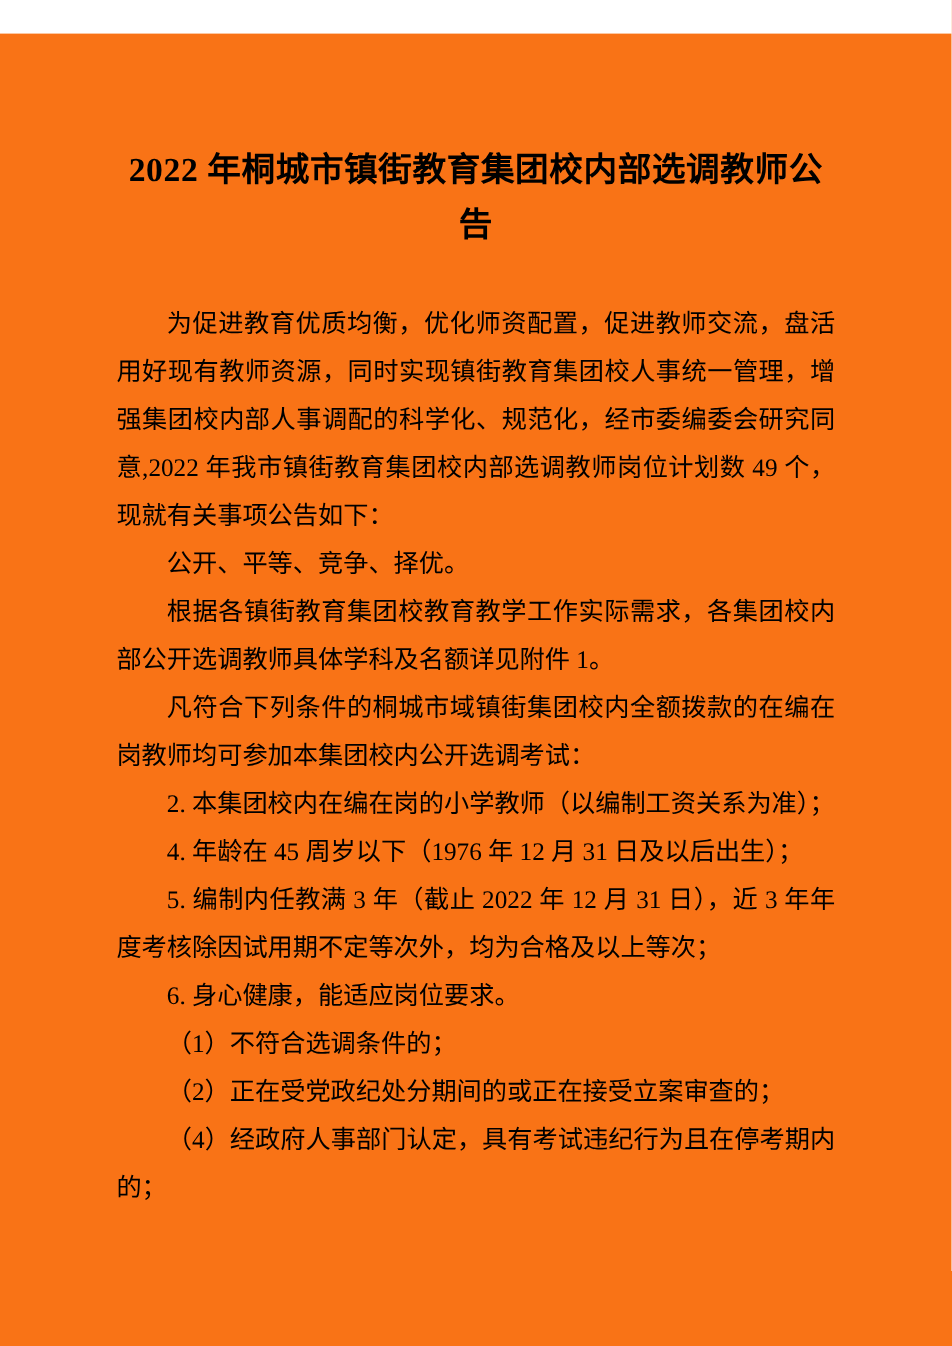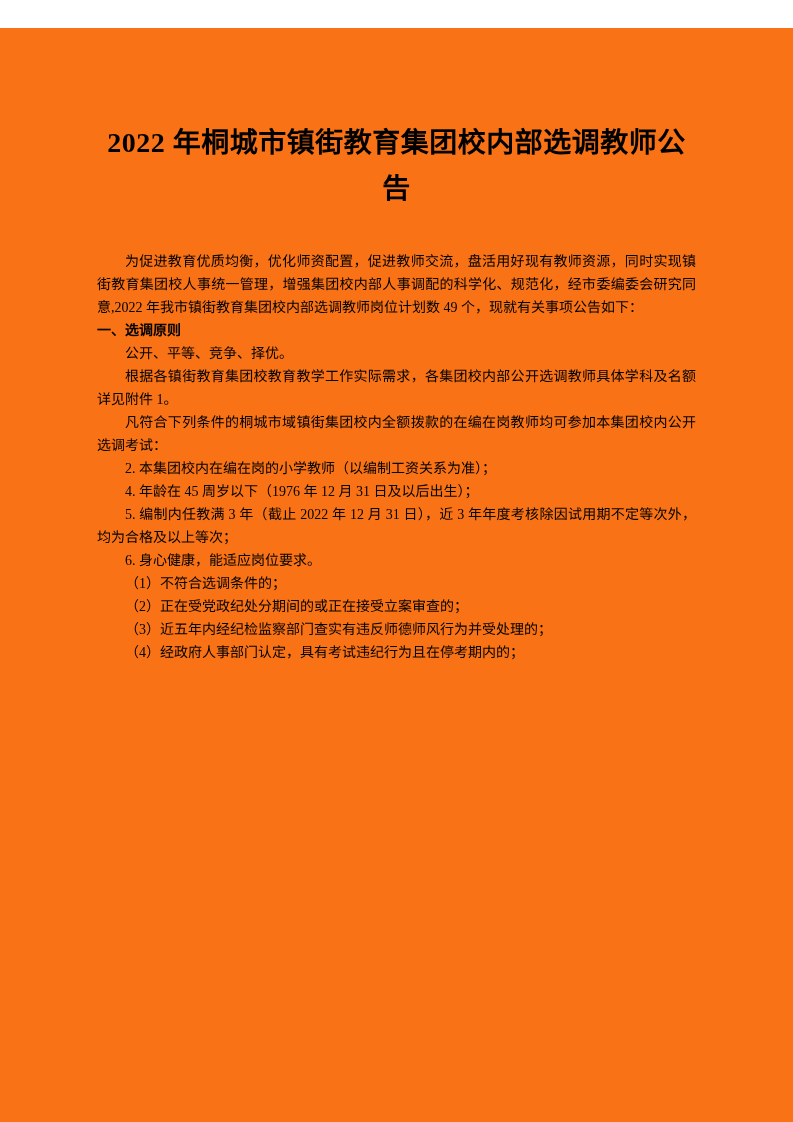--- a/index.html
+++ b/index.html
@@ -21,47 +21,45 @@
   }
   .title {
     font-size: 28px;
     font-weight: bold;
     line-height: 46px;
     text-align: center;
     margin: 0 0 38px 0;
     letter-spacing: 0.5px;
   }
   .para, .heading {
-    font-size: 14px;
-    line-height: 23px;
+    font-size: 21px;
+    line-height: 40px;
     margin: 0;
     text-align: justify;
     word-break: break-all;
   }
   .para {
     text-indent: 2em;
   }
   .heading {
     font-weight: bold;
     text-indent: 0;
   }
 </style>
 </head>
 <body>
 
 <div class="page">
   <h1 class="title">2022 年桐城市镇街教育集团校内部选调教师公告</h1>
   <div>
       <p class="para">为促进教育优质均衡，优化师资配置，促进教师交流，盘活用好现有教师资源，同时实现镇街教育集团校人事统一管理，增强集团校内部人事调配的科学化、规范化，经市委编委会研究同意,2022 年我市镇街教育集团校内部选调教师岗位计划数 49 个，现就有关事项公告如下：</p>
-      <p class="heading">一、选调原则</p>
       <p class="para">公开、平等、竞争、择优。</p>
       <p class="para">根据各镇街教育集团校教育教学工作实际需求，各集团校内部公开选调教师具体学科及名额详见附件 1。</p>
       <p class="para">凡符合下列条件的桐城市域镇街集团校内全额拨款的在编在岗教师均可参加本集团校内公开选调考试：</p>
       <p class="para">2. 本集团校内在编在岗的小学教师（以编制工资关系为准）；</p>
       <p class="para">4. 年龄在 45 周岁以下（1976 年 12 月 31 日及以后出生）；</p>
       <p class="para">5. 编制内任教满 3 年（截止 2022 年 12 月 31 日），近 3 年年度考核除因试用期不定等次外，均为合格及以上等次；</p>
       <p class="para">6. 身心健康，能适应岗位要求。</p>
       <p class="para">（1）不符合选调条件的；</p>
       <p class="para">（2）正在受党政纪处分期间的或正在接受立案审查的；</p>
-      <p class="para">（3）近五年内经纪检监察部门查实有违反师德师风行为并受处理的；</p>
       <p class="para">（4）经政府人事部门认定，具有考试违纪行为且在停考期内的；</p>
     </div>
 </div>
 
 </body></html>

